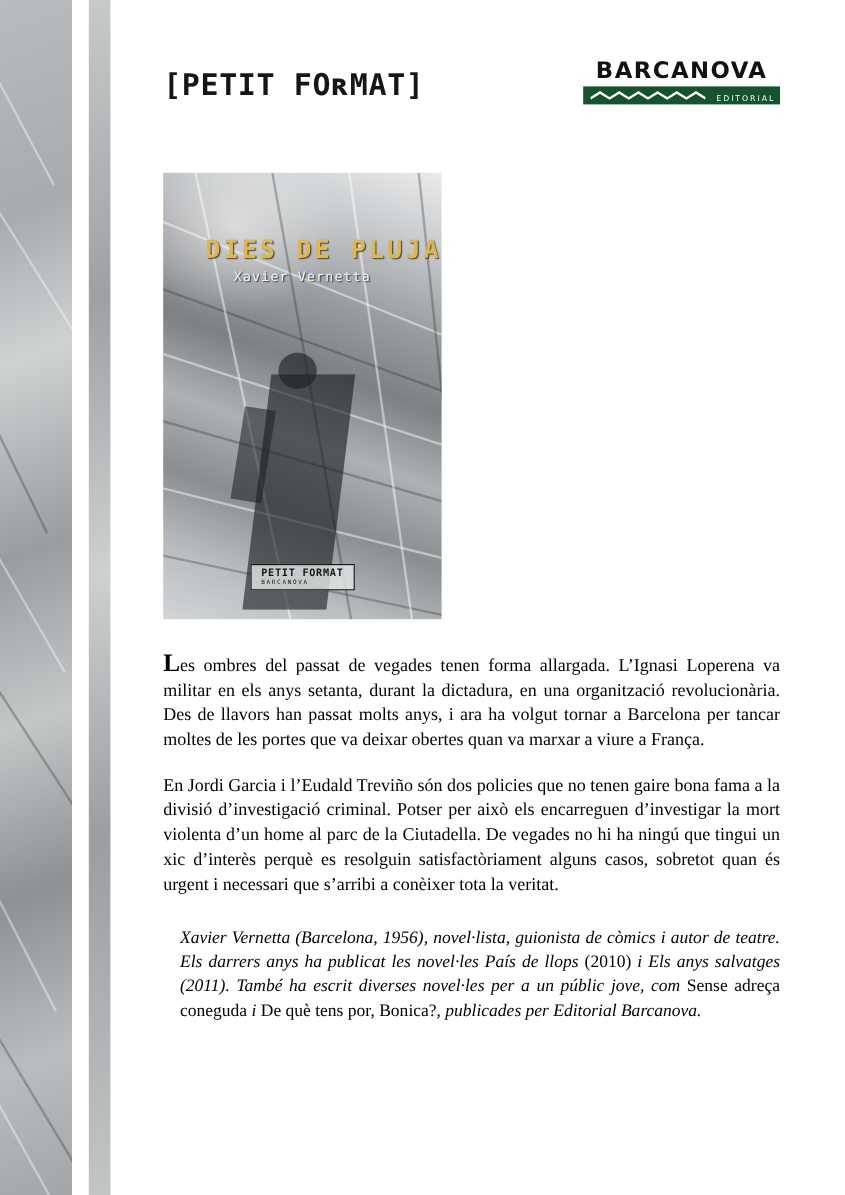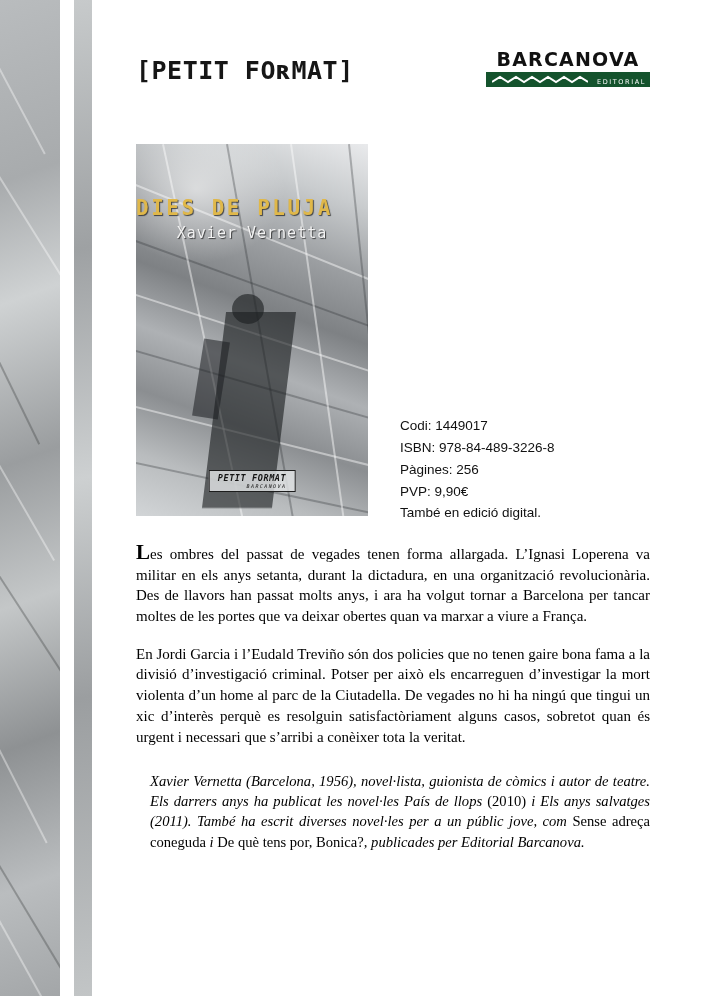--- a/index.html
+++ b/index.html
@@ -163,50 +163,49 @@
     top: -30px;
     width: 180px;
     height: 150px;
     background: radial-gradient(ellipse at center, rgba(255,255,255,0.55), rgba(255,255,255,0) 70%);
   }
   .cover-title {
     position: absolute;
     left: 0;
     right: 0;
     top: 52px;
-    text-align: left;
+    text-align: right;
     font-family: "DejaVu Sans Mono", monospace;
     font-size: 21px;
     font-weight: bold;
     letter-spacing: 2.5px;
     color: #e0b84a;
     text-shadow: 1px 1px 1px rgba(0,0,0,0.65);
   }
   .cover-author {
     position: absolute;
     left: 0;
     right: 0;
     top: 80px;
     text-align: center;
     font-family: "DejaVu Sans Mono", monospace;
-    font-size: 15px;
+    font-size: 11px;
     color: #f2f2f2;
     letter-spacing: 1px;
     text-shadow: 1px 1px 1px rgba(0,0,0,0.65);
   }
   .cover-badge {
     position: absolute;
     left: 50%;
     transform: translateX(-50%);
     bottom: 24px;
     border: 1px solid #1d1d1d;
     padding: 3px 8px 2px 8px;
     background: rgba(226,228,229,0.82);
-    text-align: right;
-    font-style: italic;
+    text-align: left;
   }
   .cover-badge-title {
     font-family: "DejaVu Sans Mono", monospace;
     font-size: 8.5px;
     font-weight: bold;
     letter-spacing: 0.6px;
     color: #141414;
     line-height: 1.1;
   }
   .cover-badge-sub {
@@ -310,27 +309,20 @@
     <div class="shadow-figure"></div>
     <div class="shadow-arm"></div>
     <div class="cover-title">DIES DE PLUJA</div>
     <div class="cover-author">Xavier Vernetta</div>
     <div class="cover-badge">
       <div class="cover-badge-title">PETIT FORMAT</div>
       <div class="cover-badge-sub">BARCANOVA</div>
     </div>
   </div>
 
-  <div class="meta">
-    <div>Codi: 1449017</div>
-    <div>ISBN: 978-84-489-3226-8</div>
-    <div>Pàgines: 256</div>
-    <div>PVP: 9,90€</div>
-    <div>També en edició digital.</div>
-  </div>
 
   <div class="body-text">
     <p class="para"><span class="dropcap">L</span><span>es ombres del passat de vegades tenen forma allargada. L’Ignasi Loperena va militar en els anys setanta, durant la dictadura, en una organització revolucionària. Des de llavors han passat molts anys, i ara ha volgut tornar a Barcelona per tancar moltes de les portes que va deixar obertes quan va marxar a viure a França.</span></p>
     <p class="para">En Jordi Garcia i l’Eudald Treviño són dos policies que no tenen gaire bona fama a la divisió d’investigació criminal. Potser per això els encarreguen d’investigar la mort violenta d’un home al parc de la Ciutadella. De vegades no hi ha ningú que tingui un xic d’interès perquè es resolguin satisfactòriament alguns casos, sobretot quan és urgent i necessari que s’arribi a conèixer tota la veritat.</p>
 
     <p class="bio bio-indent"><span>Xavier Vernetta (Barcelona, 1956), novel·lista, guionista de còmics i autor de teatre. Els darrers anys ha publicat les novel·les </span><span>País de llops</span><span class="roman"> (2010) </span><span>i</span><span> Els anys salvatges </span><span>(2011). També ha escrit diverses novel·les per a un públic jove, com </span><span class="roman">Sense adreça coneguda</span><span> i </span><span class="roman">De què tens por, Bonica?</span><span>, publicades per Editorial Barcanova.</span></p>
   </div>
 
 </div>
 

